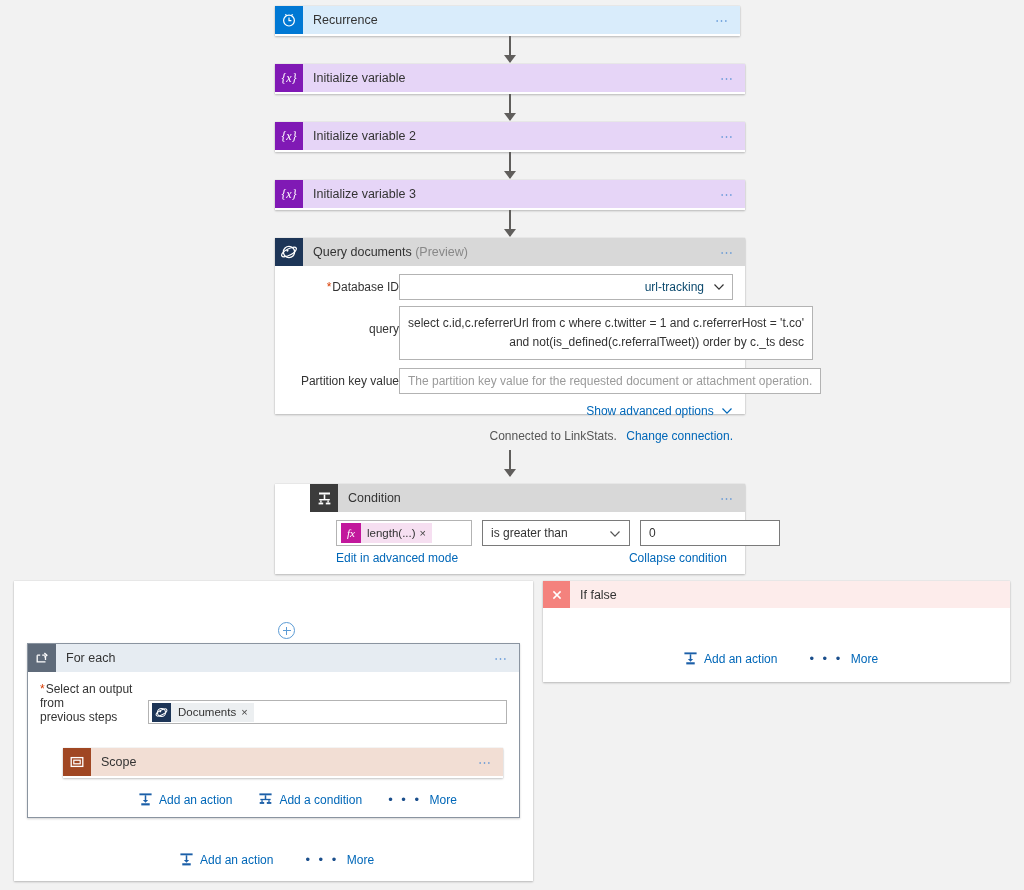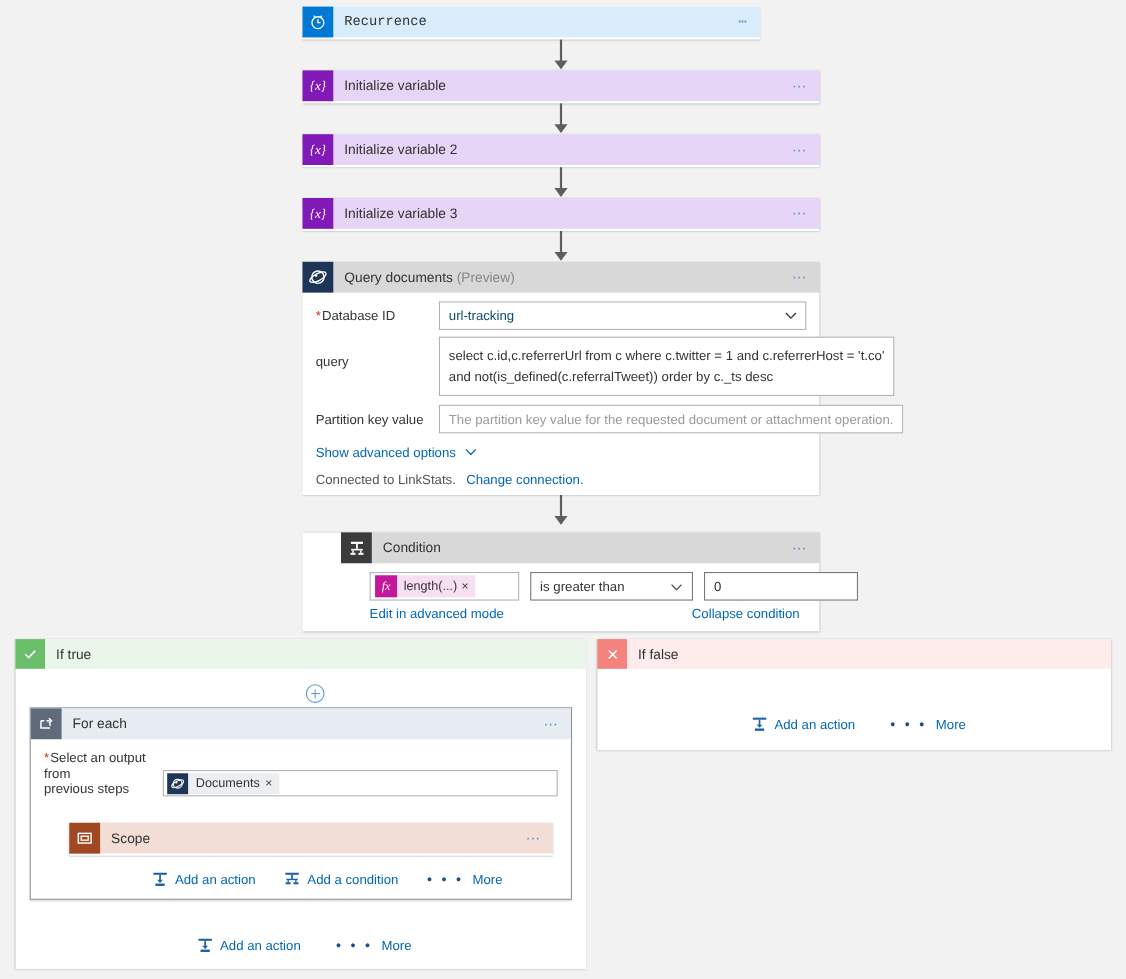--- a/index.html
+++ b/index.html
@@ -205,21 +205,21 @@
   .doc-token { display: flex; align-items: center; background: #eceff1; height: 19px; }
   .doc-token .dt-ic { width: 19px; height: 19px; background: #1d3557; display:flex; align-items:center; justify-content:center;}
   .doc-token .dt-lbl { padding: 0 5px 0 7px; font-size: 11.5px; }
   .doc-token .dt-x { padding-right: 6px; font-size: 11px; color: #444; cursor: pointer; }
 </style>
 </head>
 <body>
 
 <div class="canvas">
 
-  <div class="card" style="left:275px; top:6px; width:416px; height:30px;font-family:Liberation Mono, monospace;">
+  <div class="card" style="left:275px; top:6px; width:465px; height:30px;">
     <div class="card-head hd-blue">
       <div class="card-icon ic-blue">
         <svg width="16" height="16" viewBox="0 0 16 16">
           <circle cx="8" cy="8.6" r="5.4" fill="none" stroke="#fff" stroke-width="1.2"></circle>
           <path d="M8 5.4 V8.6 H10.4" fill="none" stroke="#fff" stroke-width="1.2"></path>
           <path d="M4.2 2.4 L5.8 3.6 M11.8 2.4 L10.2 3.6" stroke="#fff" stroke-width="1.2" fill="none"></path>
         </svg>
       </div>
       <div class="card-title">Recurrence</div>
       <div class="ellipsis">⋯</div>
@@ -263,21 +263,21 @@
           <text x="9" y="11" font-family="Liberation Serif, serif" font-size="12" font-style="italic" fill="#fff" text-anchor="middle">{x}</text>
         </svg>
       </div>
       <div class="card-title">Initialize variable 3</div>
       <div class="ellipsis">⋯</div>
     </div>
   </div>
   <div class="conn" style="left:509px; top:210px; height:26px;"></div>
   <div class="arrowhead" style="left:504px; top:229px;"></div>
 
-  <div class="card" style="left:275px; top:238px; width:470px; height:212px;">
+  <div class="card" style="left:275px; top:238px; width:470px; height:176px;text-align:right;">
     <div class="card-head hd-gray">
       <div class="card-icon ic-cosmos">
         <svg width="18" height="18" viewBox="0 0 18 18">
           <circle cx="9" cy="9" r="5.6" fill="none" stroke="#fff" stroke-width="1.3"></circle>
           <ellipse cx="9" cy="9" rx="8.2" ry="3.2" fill="none" stroke="#fff" stroke-width="1.2" transform="rotate(-28 9 9)"></ellipse>
           <circle cx="7.4" cy="7.6" r="1.1" fill="#fff"></circle>
         </svg>
       </div>
       <div class="card-title">
         <span>Query documents</span>
@@ -367,28 +367,20 @@
       <div class="val-box">0</div>
     </div>
 
     <div class="cond-links">
       <span class="lnk">Edit in advanced mode</span>
       <span class="lnk">Collapse condition</span>
     </div>
   </div>
 
   <div class="branch" style="left:14px; top:581px; width:519px; height:300px;">
-    <div class="branch-head bh-true">
-      <div class="bico bi-true">
-        <svg width="15" height="15" viewBox="0 0 15 15">
-            <path d="M3 7.8 L6.1 10.8 L12 4.6" fill="none" stroke="#fff" stroke-width="1.5"></path>
-          </svg>
-      </div>
-      <div class="branch-title">If true</div>
-    </div>
 
     <div class="plusbtn" style="left:264px; top:41px;"></div>
 
     <div class="foreach-card" style="position:absolute; left:13px; top:62px; width:493px; height:175px; background:#fff;">
       <div class="card-head hd-foreach">
         <div class="card-icon ic-foreach">
           <svg width="16" height="16" viewBox="0 0 16 16">
             <path d="M3.2 5.2 V11.8 H11.5" fill="none" stroke="#fff" stroke-width="1.3"></path>
             <path d="M3.2 5.2 H11.5 V11.8" fill="none" stroke="#fff" stroke-width="1.3" stroke-dasharray="3 2"></path>
             <path d="M10.4 2.9 L12.9 5.2 L10.4 7.3" fill="none" stroke="#fff" stroke-width="1.3"></path>

